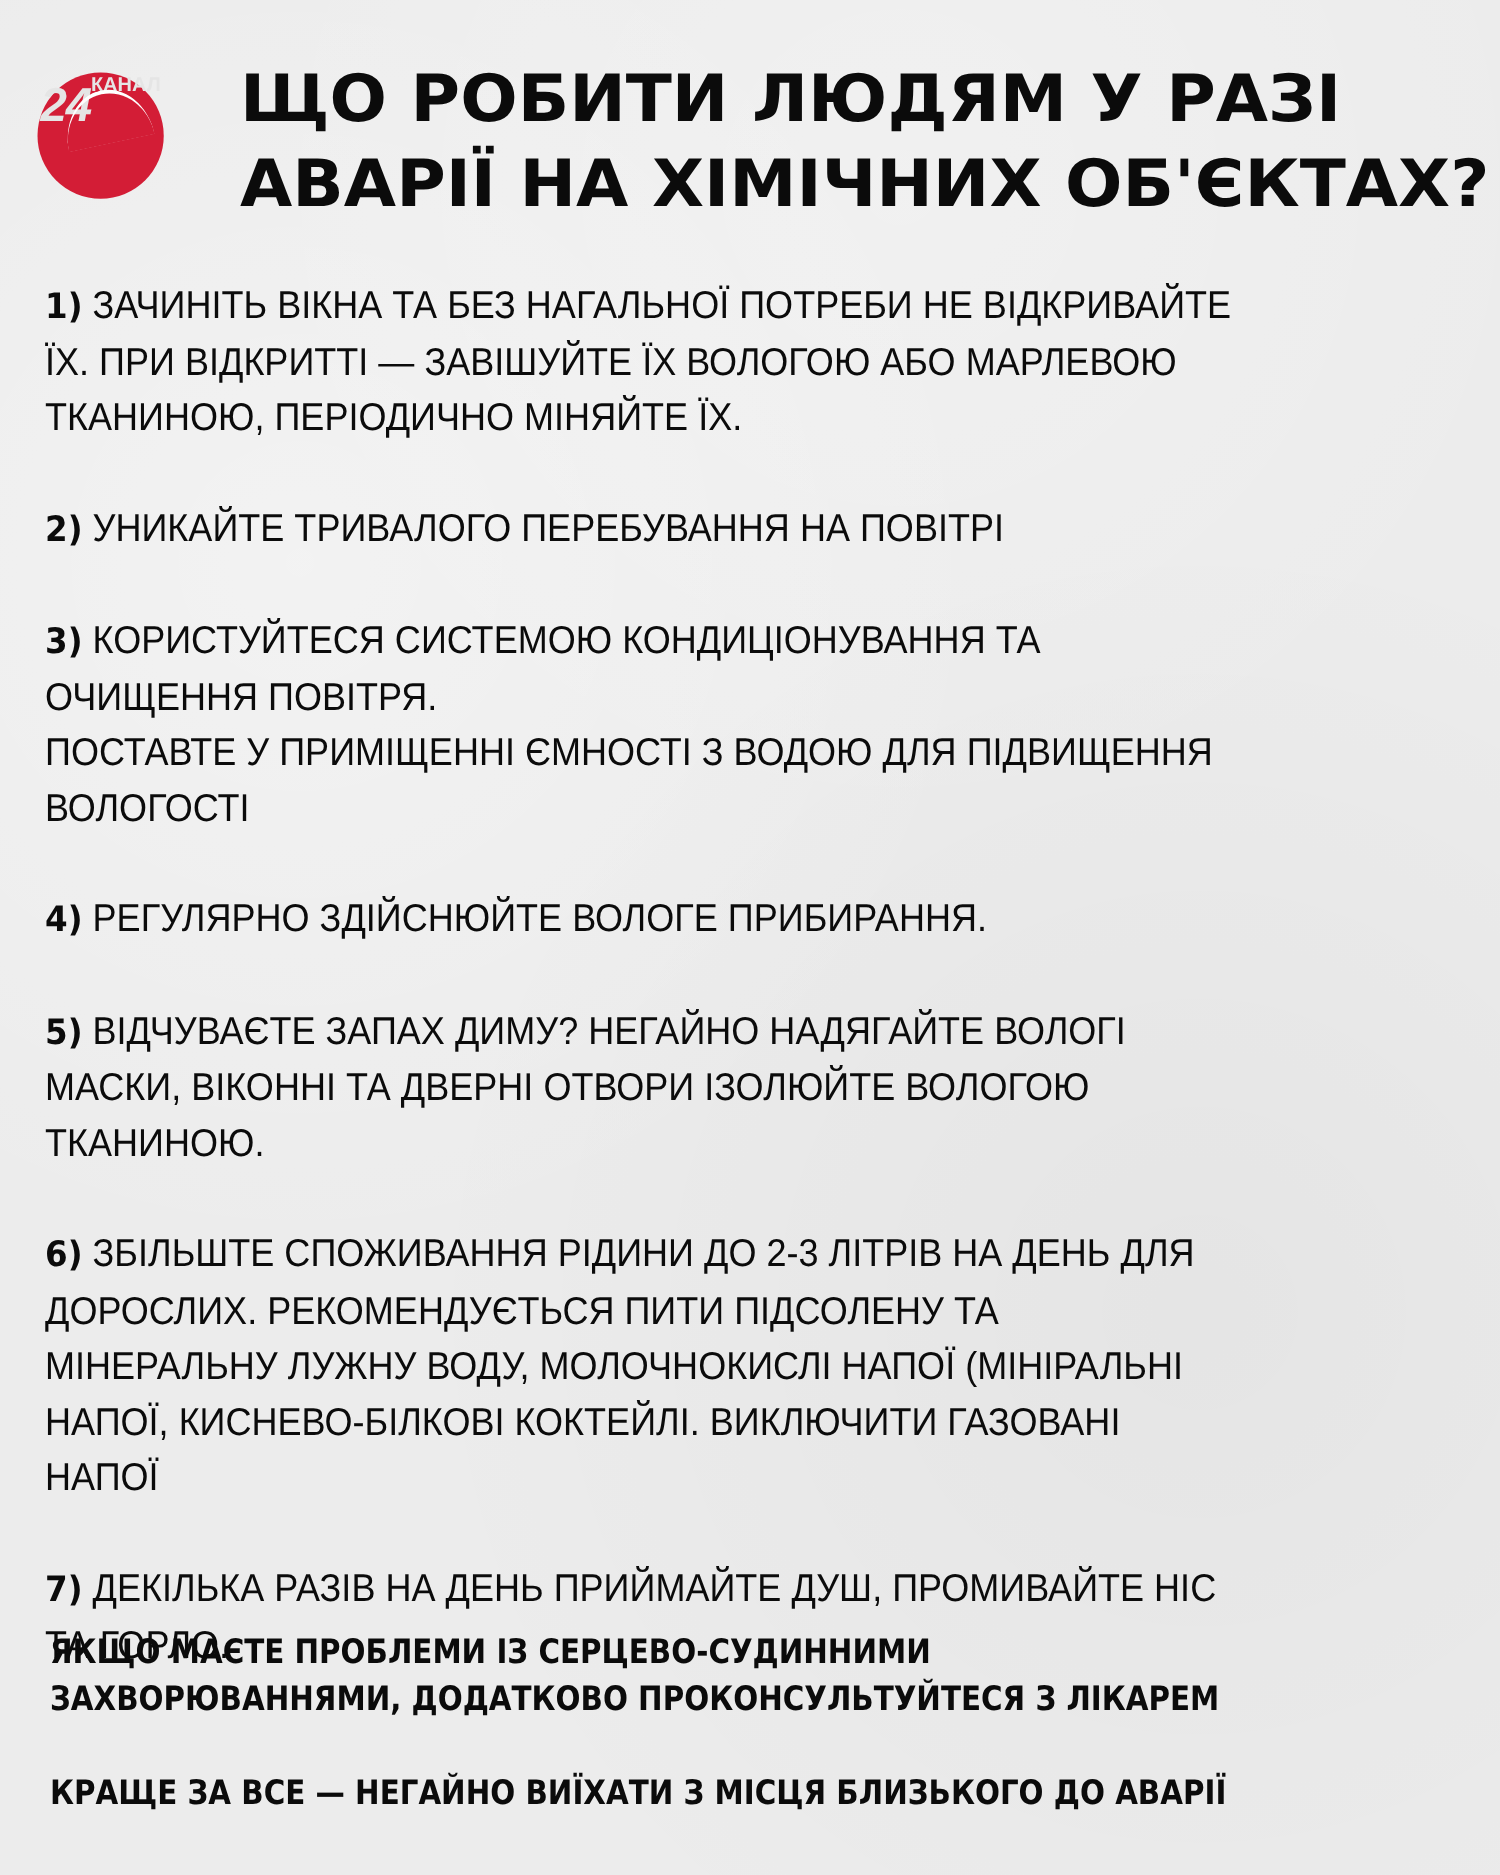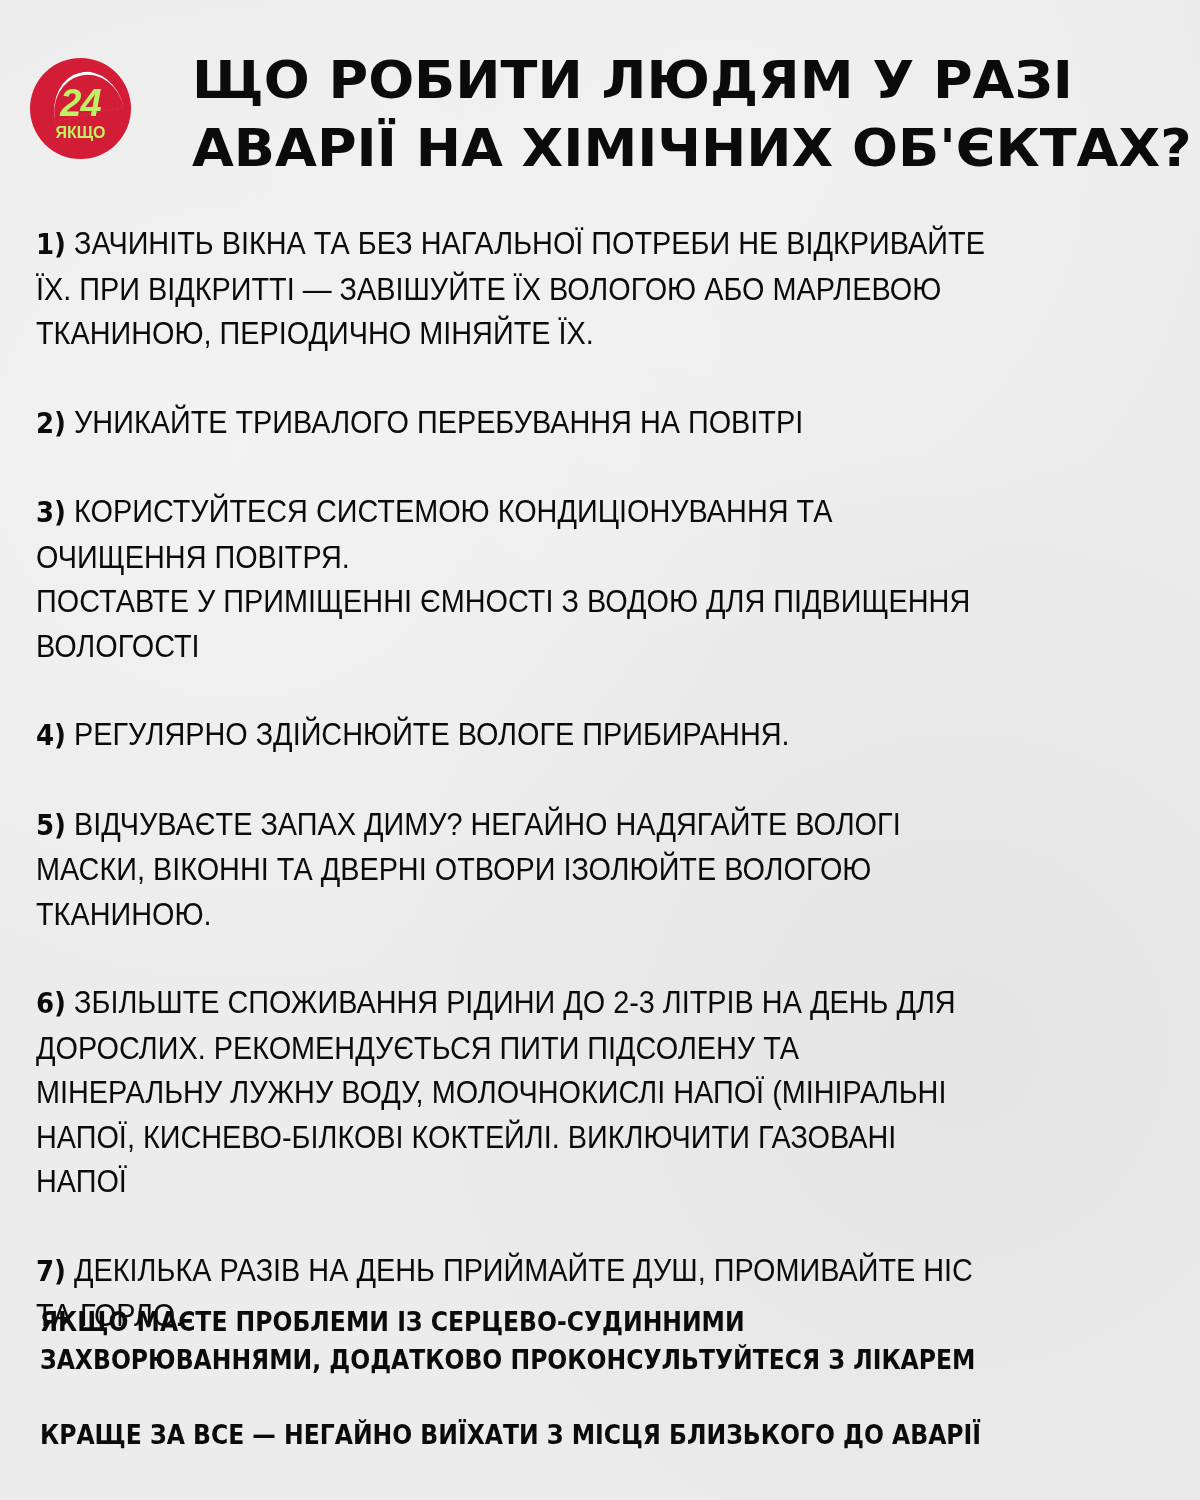--- a/index.html
+++ b/index.html
@@ -11,22 +11,22 @@
       radial-gradient(circle at 80% 70%, rgba(0,0,0,0.03) 0, rgba(0,0,0,0) 45%),
       radial-gradient(circle at 60% 10%, rgba(255,255,255,0.25) 0, rgba(255,255,255,0) 35%);
     position: relative;
     color: #0b0b0b;
     font-family: "Liberation Sans", sans-serif;
   }
   .logo {
     position: absolute; left: 30px; top: 58px;
     width: 101px; height: 101px; border-radius: 50%;
     background: #d31d36;
-    color: #bef264;
-    display: flex; flex-direction: column; align-items: center; justify-content: center;
+    color: #e5e5e5;
+    display: flex; flex-direction: row; align-items: flex-start; justify-content: center;
   }
   .logo .arc {
     position: absolute; left: 20px; top: 14px; width: 70px; height: 40px;
     border-top: 3px solid #fff; border-radius: 50% 50% 0 0 / 100% 100% 0 0;
     transform: rotate(-12deg);
   }
   .logo .num {
     font-family: "Liberation Sans", sans-serif; font-weight: bold; font-style: italic;
     font-size: 38px; line-height: 38px; letter-spacing: -1px; margin-top: 8px;
   }
@@ -63,21 +63,21 @@
   .note .line { display: block; white-space: nowrap; }
   .note1 { top: 1303px; }
   .note2 { top: 1416px; }
 </style>
 </head>
 <body>
 
 <div class="logo">
   <div class="arc"></div>
   <div class="num">24</div>
-  <div class="name">ЯКЩО</div>
+  <div class="name">КАНАЛ</div>
 </div>
 
 <h1 class="title">
   <span class="line" style="display:block">ЩО РОБИТИ ЛЮДЯМ У РАЗІ</span>
   <span class="line" style="display:block">АВАРІЇ НА ХІМІЧНИХ ОБ'ЄКТАХ?</span>
 </h1>
 
 <div class="content">
 
   <div class="item">

